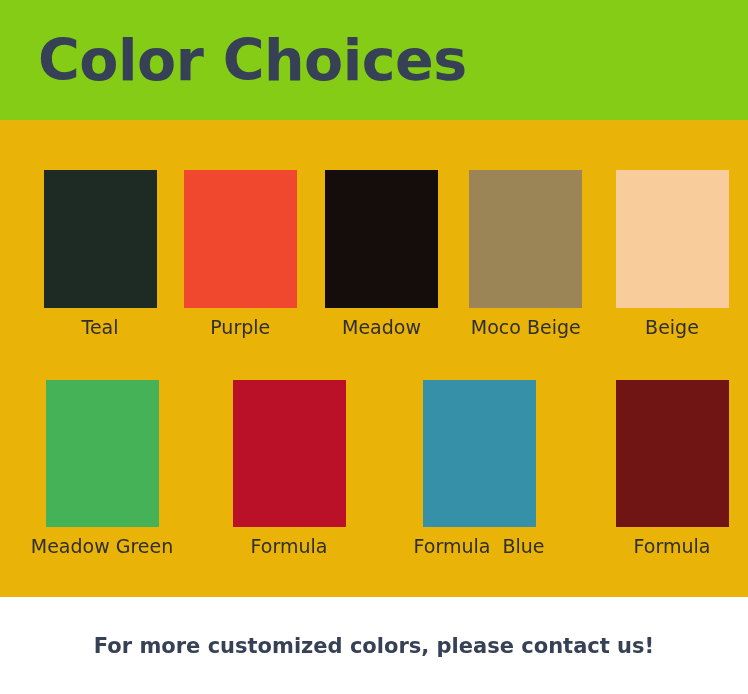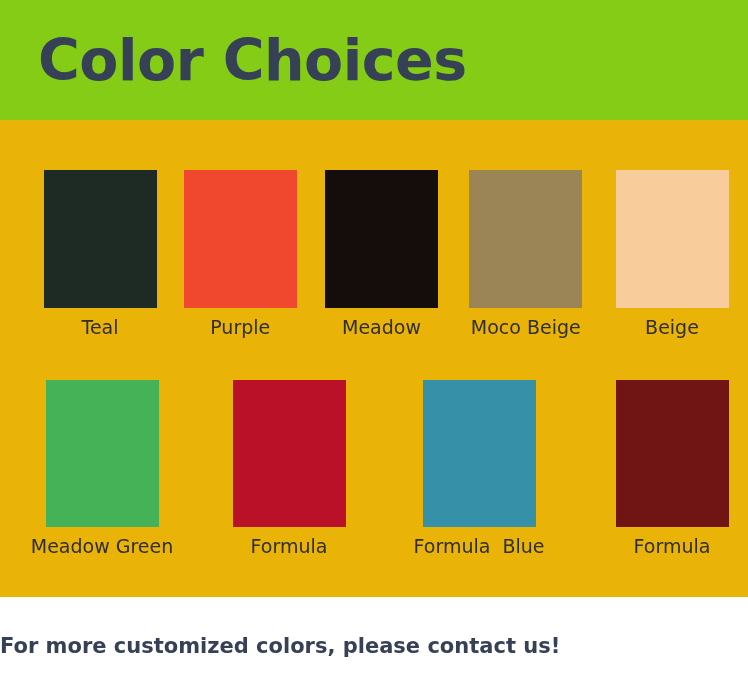--- a/index.html
+++ b/index.html
@@ -93,20 +93,21 @@
   .swatch-cell.col-2 { width: 122px; }
   .swatch-cell.col-3 { width: 130px; }
   .swatch-cell.col-4 { width: 126px; }
 
   
   .footer {
     height: 97px;
     background: #ffffff;
     display: flex;
     align-items: center;
+    justify-content: center;
   }
   .footer-text {
     font-family: "DejaVu Sans", sans-serif;
     font-size: 21px;
     font-weight: bold;
     color: #374156;
     text-align: center;
     white-space: nowrap;
   }
 </style>

